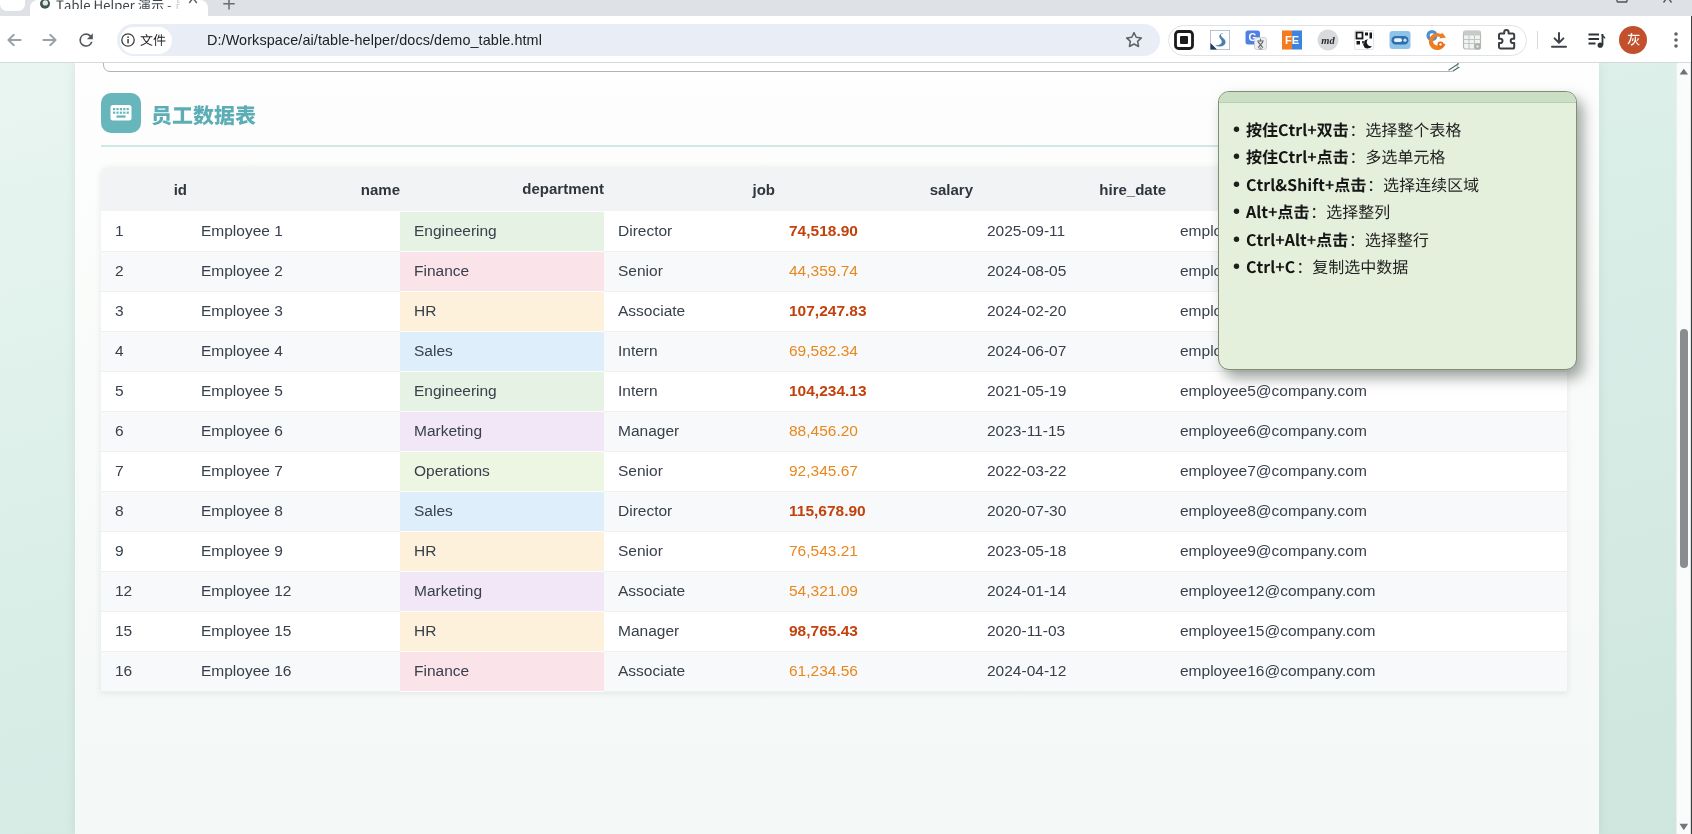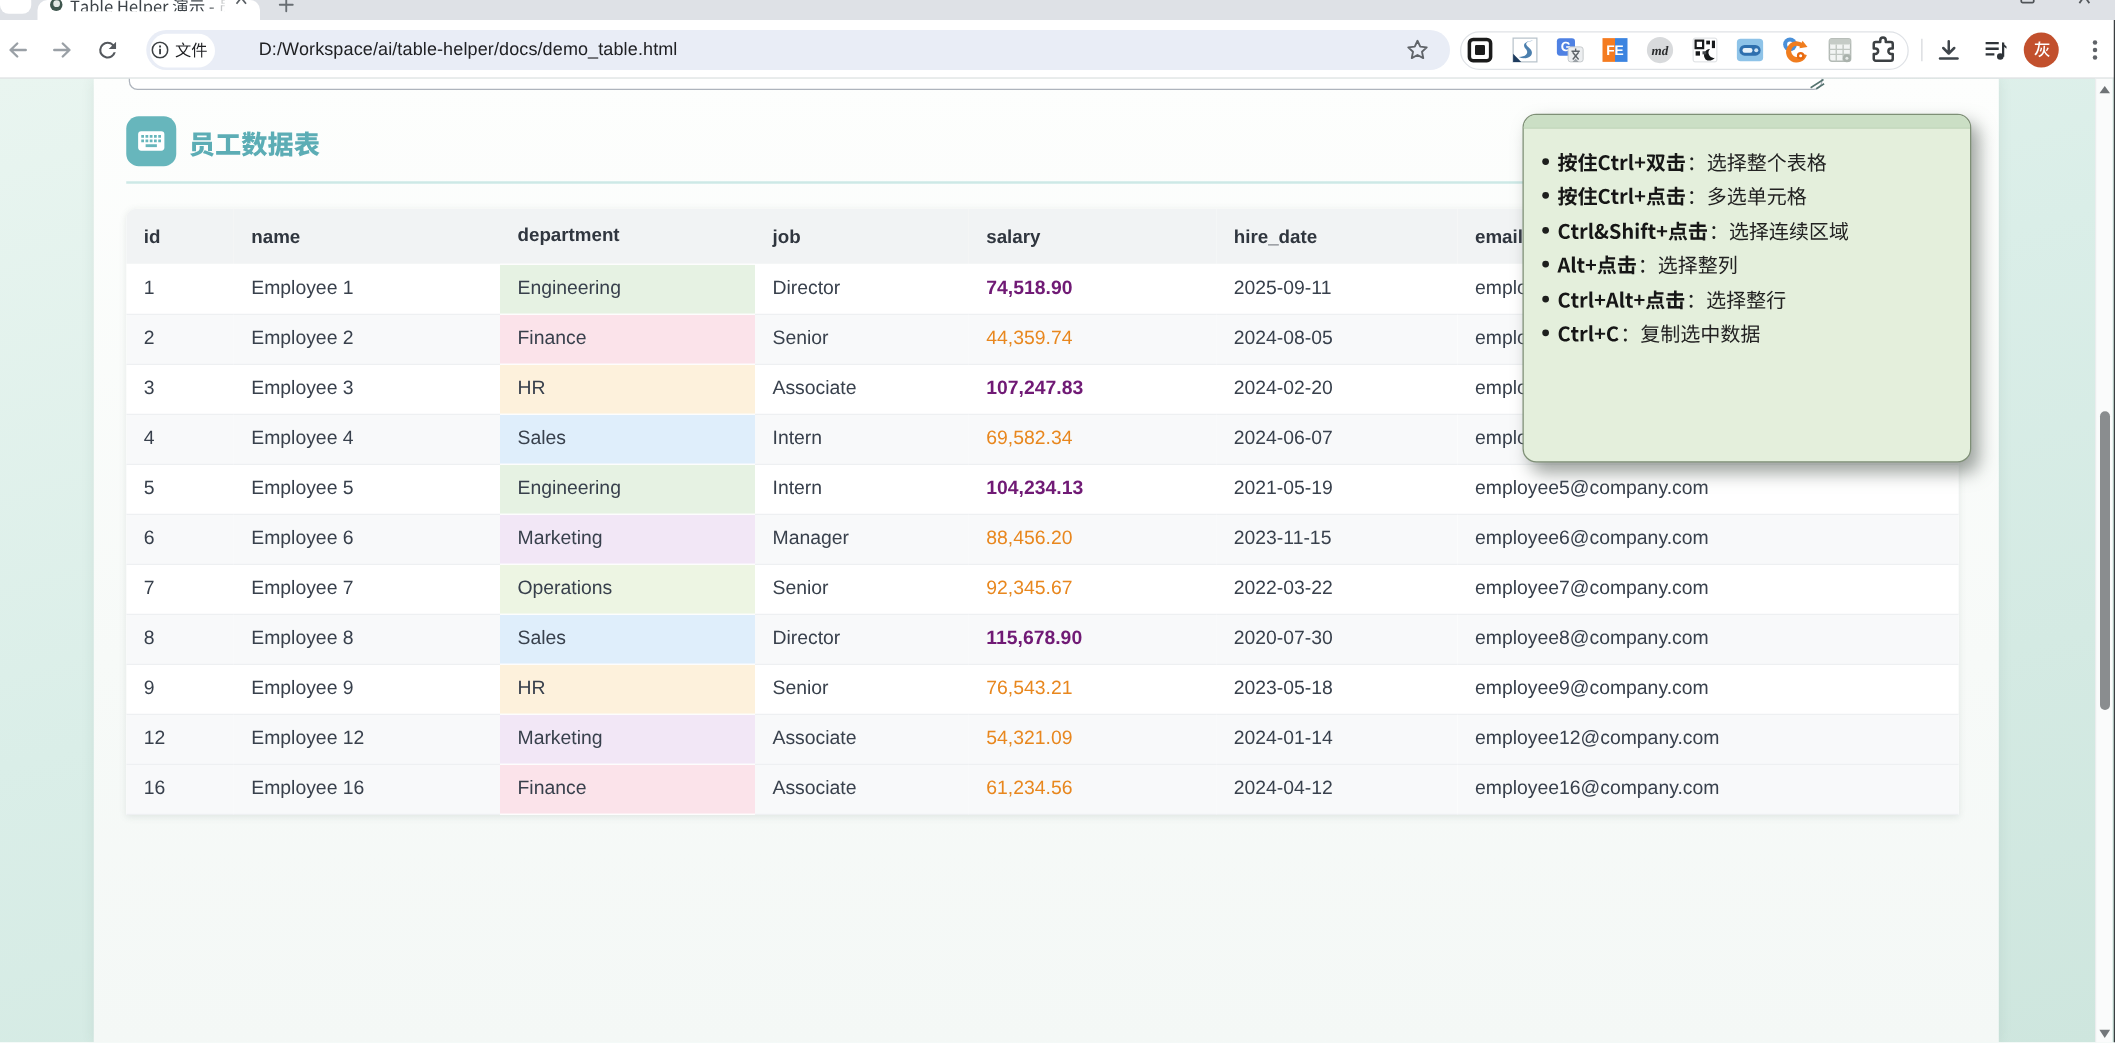--- a/index.html
+++ b/index.html
@@ -18,25 +18,25 @@
 #vdiv{position:absolute;left:1537px;top:31px;width:1px;height:18px;background:#d5d8dc}
 #avatar{position:absolute;left:1619px;top:26px;width:28px;height:28px;border-radius:50%;background:#c2502d}
 
 #page{position:absolute;left:0;top:62.5px;width:1692px;height:771.5px;overflow:hidden;background:linear-gradient(165deg,#e9f5f0 0%,#daeee8 45%,#cee6de 100%)}
 #card{position:absolute;left:75px;top:0;width:1524px;height:771.5px;background:linear-gradient(180deg,#fdfefd 0%,#f7faf8 60%,#f4f8f6 100%);box-shadow:0 0 10px rgba(60,90,80,0.10)}
 #tarea{position:absolute;left:28px;top:-14.5px;width:1355px;height:24px;background:#fff;border:1.2px solid #aeb4bd;border-radius:7px}
 #badge{position:absolute;left:26px;top:30.5px;width:40px;height:40px;border-radius:10px;background:#67b6bc}
 #hline{position:absolute;left:26px;top:82.5px;width:1466px;height:2px;background:#cde9e6}
 
 #tbl{position:absolute;left:26px;top:104.5px;width:1466px;border-collapse:collapse;table-layout:fixed;font-size:15.5px;color:#38404c;background:#fff;border-radius:8px 8px 0 0;overflow:hidden;box-shadow:0 1px 6px rgba(80,100,90,0.13)}
-#tbl th{height:44px;background:#f1f3f4;text-align:left;padding:0 0 0 14px;font-size:15px;color:#30363f;font-weight:bold}
+#tbl th{height:44px;background:#f1f3f4;text-align:right;padding:0 0 0 14px;font-size:15px;color:#30363f;font-weight:bold}
 #tbl td{height:40px;padding:0 0 0 14px;border-bottom:1px solid #eef0f2;white-space:nowrap;overflow:hidden}
 #tbl tr.alt td{background:#f8f9fa}
 #tbl td.dept{border-top:1.5px solid #fdfdfd;border-bottom:1.5px solid #fdfdfd}
-#tbl td.sg{color:#701a75;font-weight:bold}
+#tbl td.sg{color:#c2410c;font-weight:bold}
 #tbl td.so{color:#e8871e}
 
 #tip{position:absolute;left:1218px;top:91px;width:359px;height:279px;background:#e4efdc;border:1px solid #7e8f76;border-radius:11px;box-shadow:6px 8px 14px rgba(100,108,102,0.62)}
 #tipband{position:absolute;left:0;top:0;width:100%;height:11px;background:#cbdfc5;border-radius:10px 10px 0 0;border-bottom:1px solid #b9cfb2}
 
 #sbtrack{position:absolute;left:1676px;top:62.5px;width:14px;height:771.5px;background:#fafbfb;border-left:1px solid #ebedee}
 #sbthumb{position:absolute;left:1679.5px;top:329px;width:8.5px;height:239px;background:#8a8d8f;border-radius:4.5px}
 #winborder{position:absolute;left:1690.5px;top:16px;width:1.5px;height:818px;background:#3b3f42}
 </style></head>
 <body>
@@ -280,20 +280,29 @@
             </tr>
 <tr class="alt">
               <td class="c-id">12</td>
               <td>Employee 12</td>
               <td class="dept" style="background:#f2e7f6">Marketing</td>
               <td>Associate</td>
               <td class="so">54,321.09</td>
               <td>2024-01-14</td>
               <td>employee12@company.com</td>
             </tr>
+<tr>
+              <td class="c-id">15</td>
+              <td>Employee 15</td>
+              <td class="dept" style="background:#fdf1dc">HR</td>
+              <td>Manager</td>
+              <td class="sg">98,765.43</td>
+              <td>2020-11-03</td>
+              <td>employee15@company.com</td>
+            </tr>
 <tr class="alt">
               <td class="c-id">16</td>
               <td>Employee 16</td>
               <td class="dept" style="background:#fbe3ea">Finance</td>
               <td>Associate</td>
               <td class="so">61,234.56</td>
               <td>2024-04-12</td>
               <td>employee16@company.com</td>
             </tr>
       </tbody>

